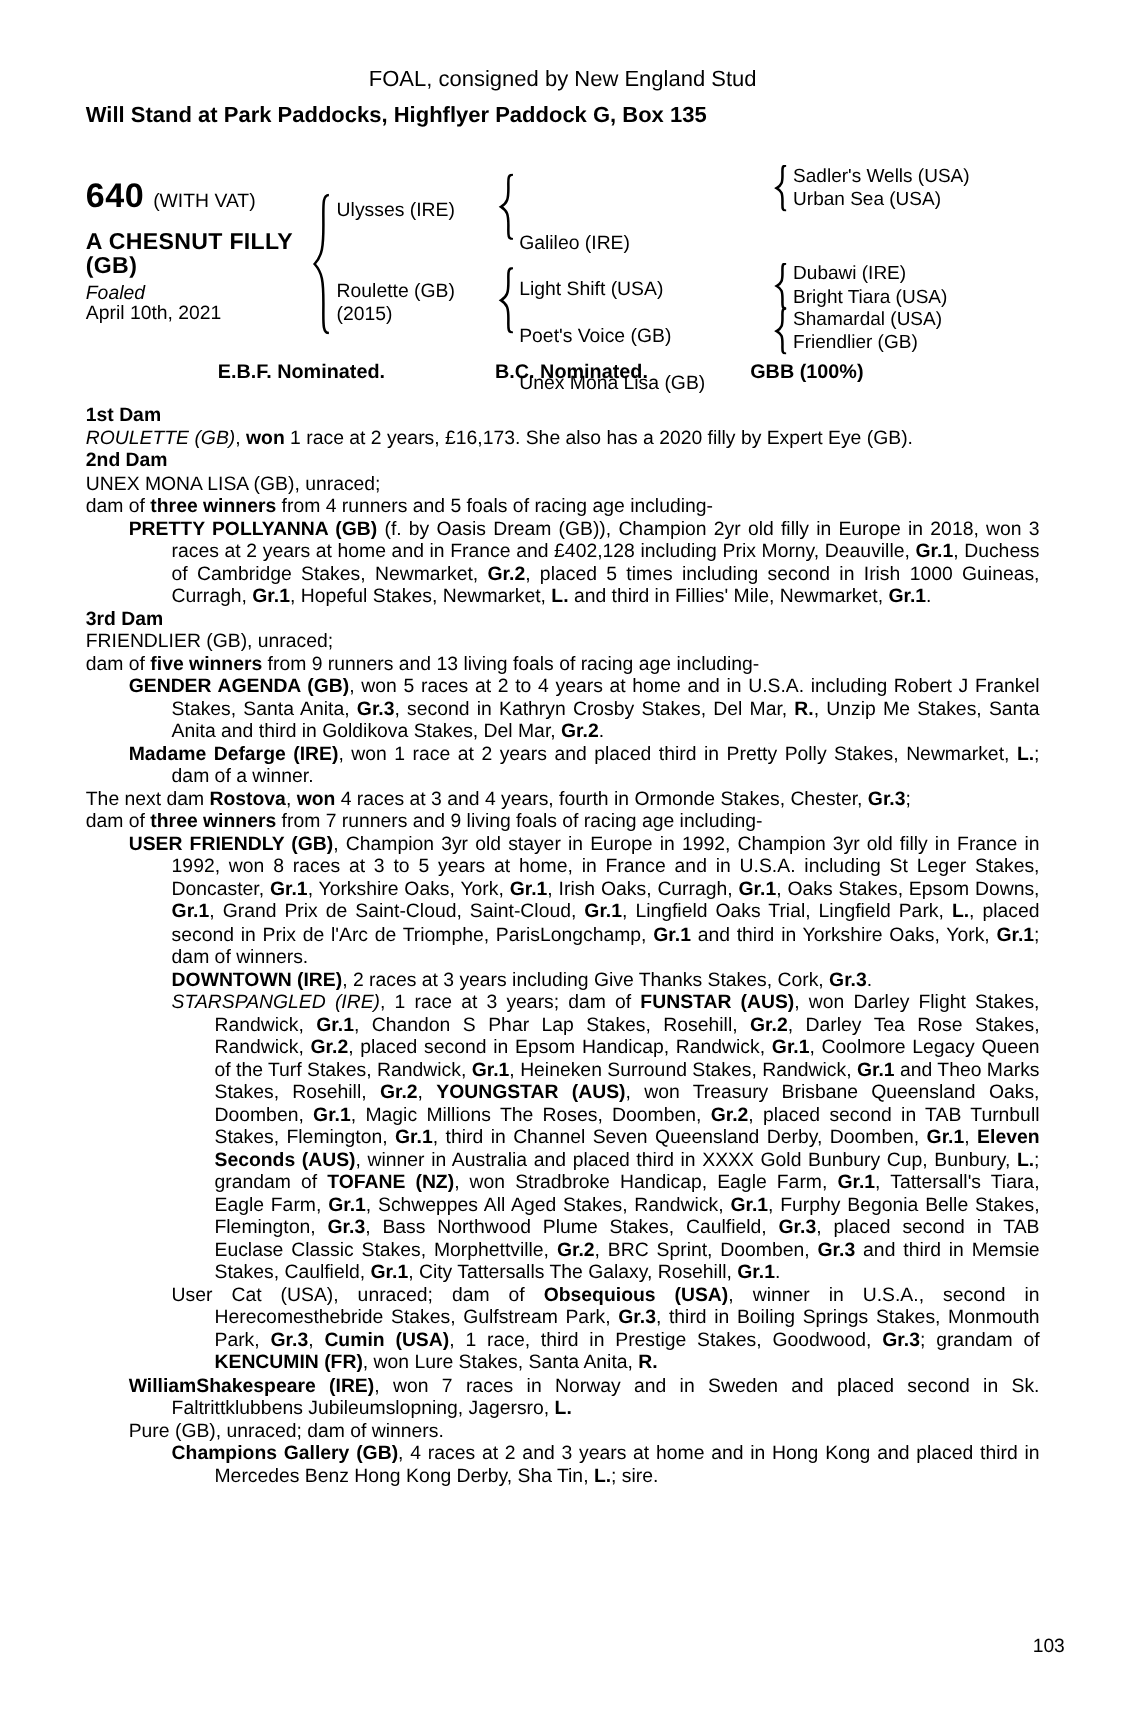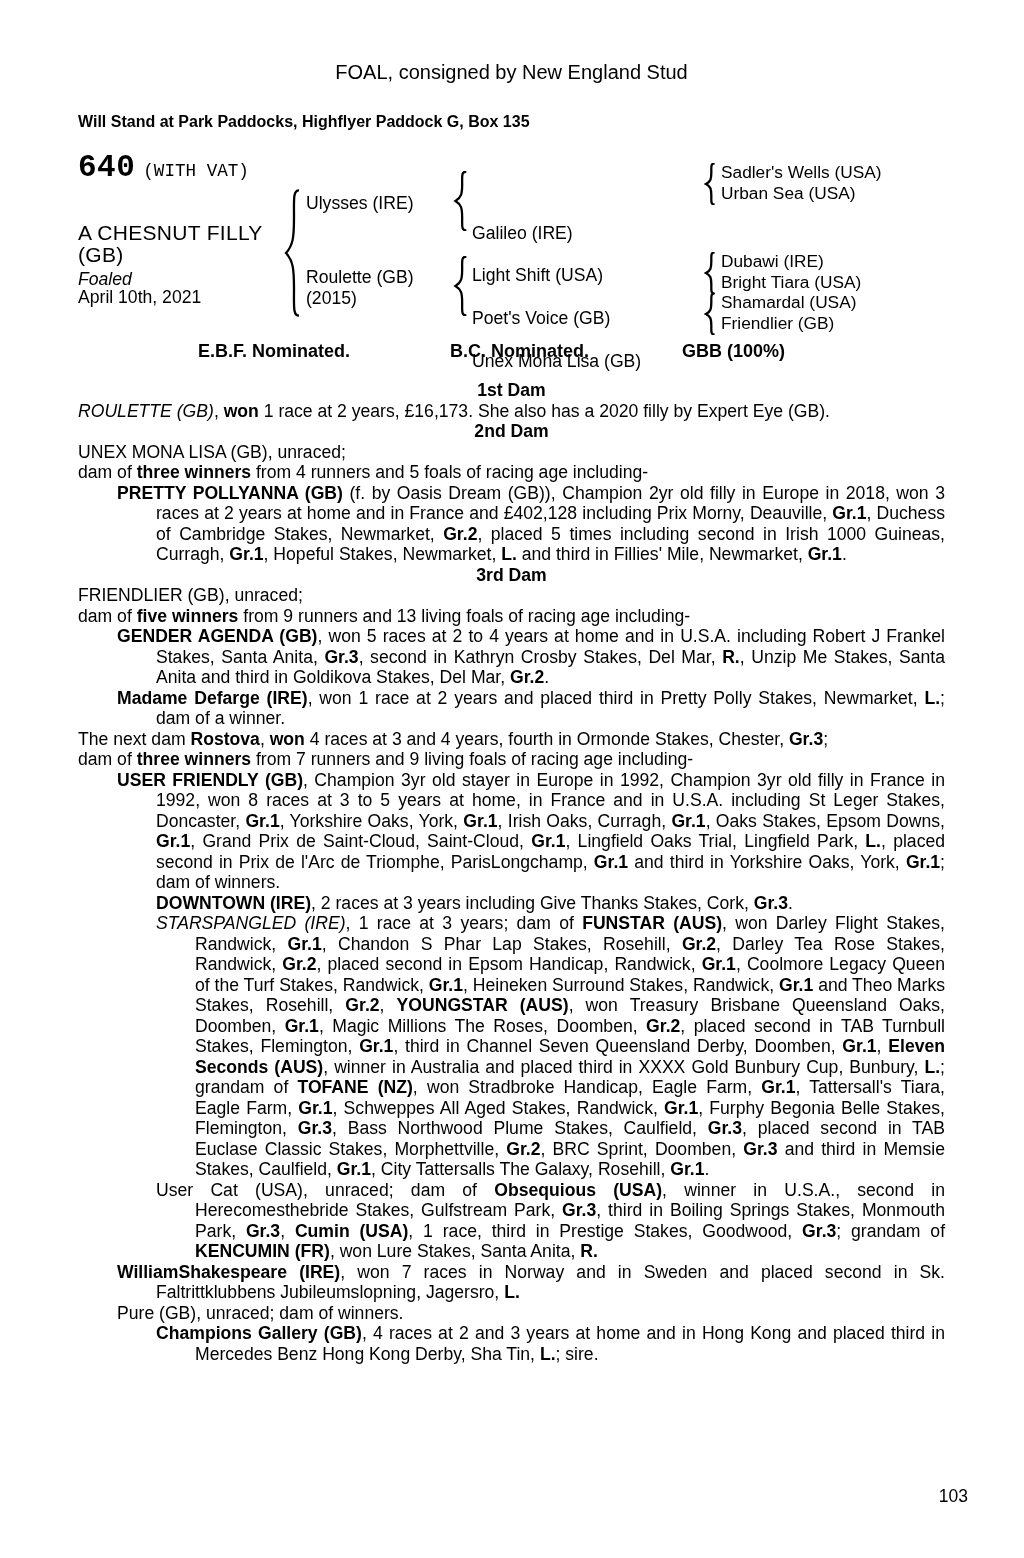--- a/index.html
+++ b/index.html
@@ -3,28 +3,28 @@
 <meta charset="utf-8">
 <style>
   html,body{margin:0;padding:0;background:#fff;}
   .page{
     width:1024px;height:1558px;position:relative;overflow:hidden;background:#fff;
     font-family:"Liberation Sans","DejaVu Sans",sans-serif;color:#000;
     -webkit-font-smoothing:antialiased;
   }
   .content{padding:60px 79px 0 78px;}
   .title{margin:0;text-align:center;font-size:20px;line-height:24px;}
-  .stand{margin-top:27px;font-weight:bold;font-size:16px;line-height:22px;}
+  .stand{margin-top:10px;font-weight:bold;font-size:20px;line-height:22px;}
   
   .pedigree{position:relative;height:186px;margin-top:14px;font-size:17.6px;}
   .pedigree .abs{position:absolute;white-space:nowrap;}
-  .lot-row{top:1px;left:0;font-family:Liberation Mono, monospace;}
+  .lot-row{top:24px;left:0;}
   .lot-num{font-size:31px;font-weight:bold;letter-spacing:.5px;}
   .vat{font-size:17.6px;margin-left:8px;}
-  .hname{font-weight:normal;font-size:21px;letter-spacing:.3px;}
+  .hname{font-weight:bold;font-size:21px;letter-spacing:.3px;}
   .n1{top:72px;left:0;}
   .n2{top:94px;left:0;}
   .fl{top:120px;left:0;font-style:italic;}
   .fd{top:138px;left:0;}
   .sire{top:44px;left:228px;}
   .damb{top:118px;left:228px;line-height:21px;}
   .gp{left:394px;margin-top:48px;}
   .gg-group{position:absolute;left:626px;}
   .gg-name{margin-left:17px;line-height:21px;font-size:17.3px;white-space:nowrap;}
   .brace{position:absolute;}
@@ -33,21 +33,21 @@
   .b2a{left:375px;top:22px;width:15px;height:60px;}
   .b2b{left:375px;top:107px;width:15px;height:60px;}
   .b3{left:0;top:1px;width:12px;height:42px;}
   
   .noms{position:relative;height:22px;margin-top:6px;font-weight:bold;font-size:18px;}
   .noms span{position:absolute;white-space:nowrap;}
   .nom0{left:120px;} .nom1{left:372px;} .nom2{left:604px;}
   
   .bodytext{margin-top:17px;font-size:17.6px;line-height:20.5px;text-align:justify;}
   .bodytext p{margin:0;}
-  .h{font-weight:bold;text-align:center;}
+  .h{font-weight:bold;text-align:left;}
   .gap{margin-top:19px;}
   .ind1{padding-left:78px;text-indent:-39px;}
   .ind2{padding-left:117px;text-indent:-39px;}
   .pageno{position:absolute;top:1486px;right:56px;font-size:17.5px;}
   b{font-weight:bold;} i{font-style:italic;}
 </style>
 </head>
 <body>
 
 <div class="page">

